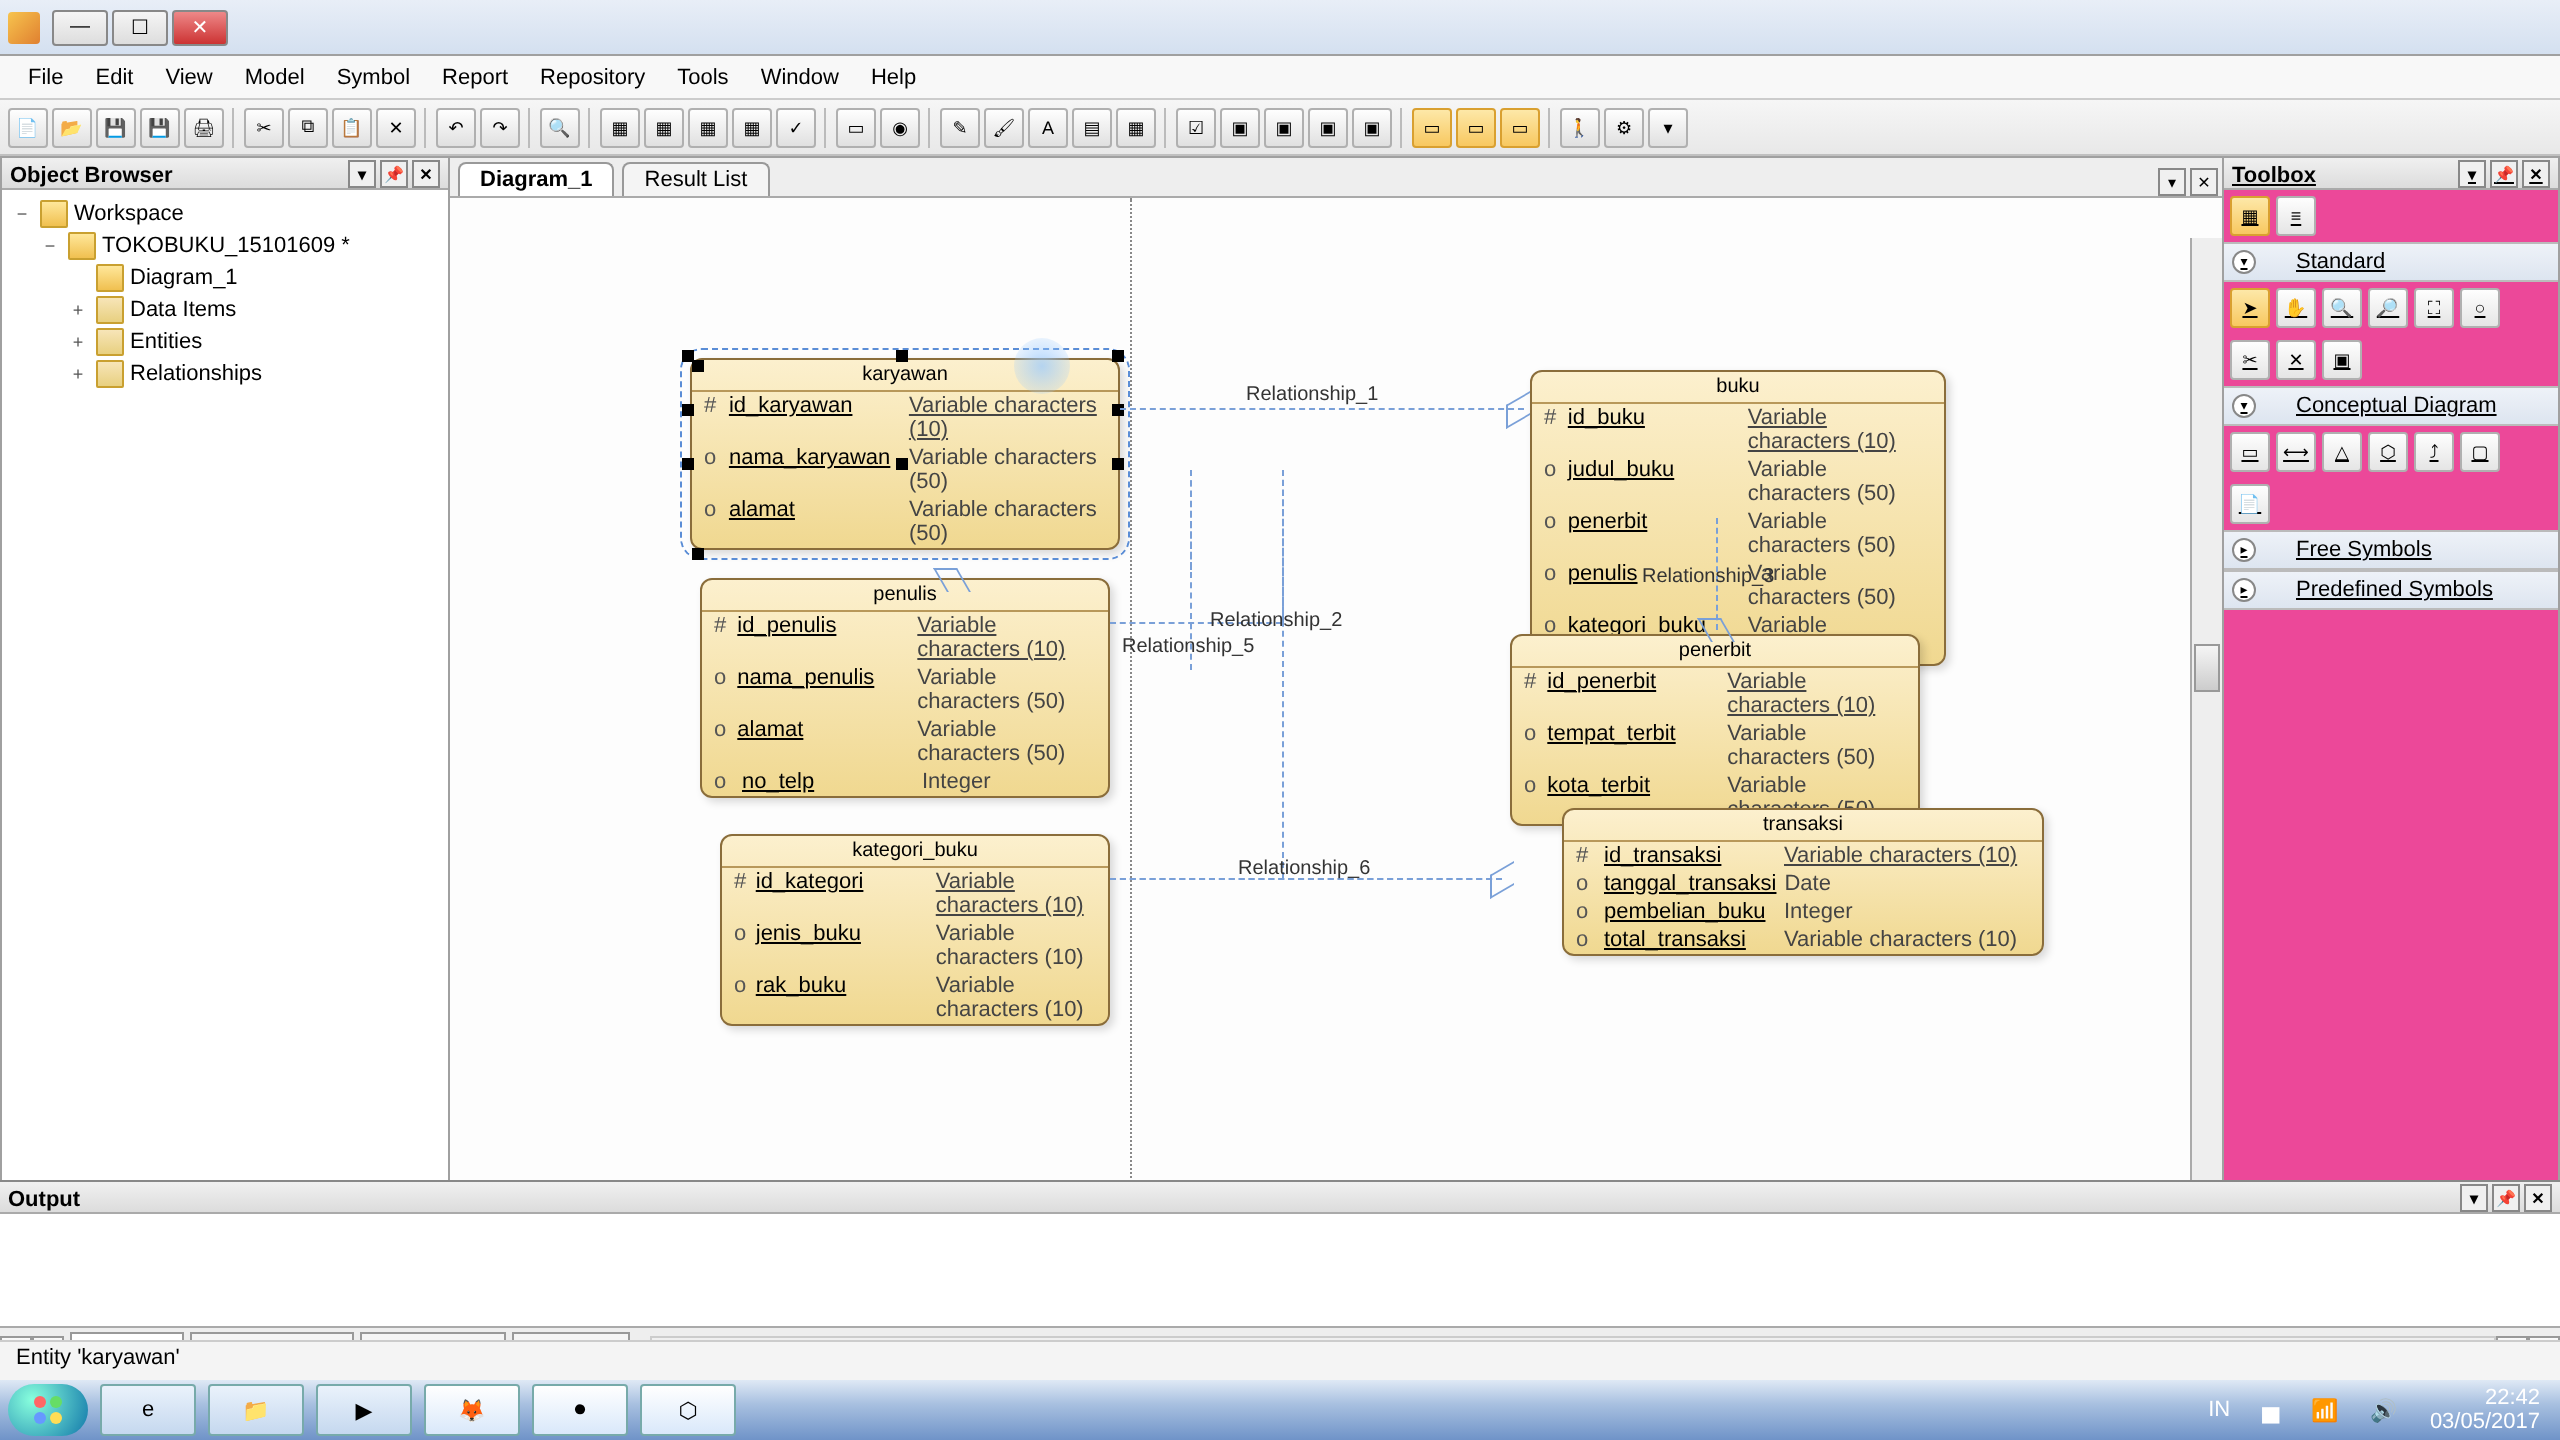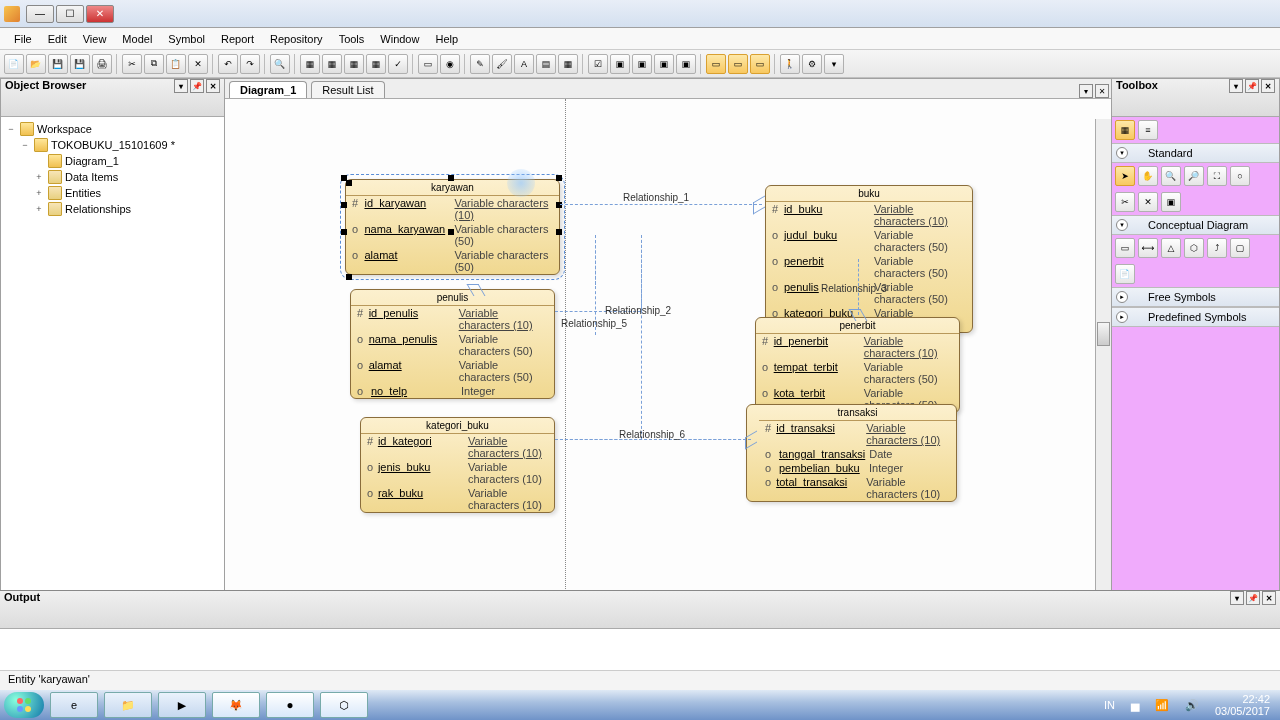--- a/index.html
+++ b/index.html
@@ -21,21 +21,21 @@
 .toolbar { height: 28px; background: linear-gradient(#f6f6f6,#e8e8e8); display: flex; align-items: center; padding: 0 4px; gap: 2px; border-bottom: 1px solid #c0c0c0; }
 .toolbar .tb-btn { width: 20px; height: 20px; background: linear-gradient(#fefefe,#e0e0e0); border: 1px solid #b0b0b0; border-radius: 2px; display: flex; align-items: center; justify-content: center; font-size: 9px; }
 .toolbar .tb-sep { width: 2px; height: 20px; border-left: 1px solid #bbb; margin: 0 2px; }
 .toolbar .tb-btn.active { background: linear-gradient(#fde8a8,#f8c860); border-color: #d9a030; }
 
 
 .main { position: absolute; top: 78px; bottom: 60px; left: 0; right: 0; display: flex; }
 
 
 .obj-browser { width: 225px; background: #fff; border: 1px solid #a0a0a0; display: flex; flex-direction: column; }
-.panel-header { height: 38px; background: linear-gradient(#f0f0f0,#dcdcdc); border-bottom: 1px solid #aaa; display: flex; align-items: flex-start; padding: 0 4px; font-weight: bold; }
+.panel-header { height: 16px; background: linear-gradient(#f0f0f0,#dcdcdc); border-bottom: 1px solid #aaa; display: flex; align-items: flex-end; padding: 0 4px; font-weight: bold; }
 .panel-header .spacer { flex: 1; }
 .panel-header .hdr-btn { width: 14px; height: 14px; border: 1px solid #888; background: #f0f0f0; margin-left: 2px; font-size: 8px; display:flex;align-items:center;justify-content:center; }
 .filter-row { padding: 4px; display: flex; align-items: center; gap: 3px; border-bottom: 1px solid #ddd; }
 .filter-row input { flex: 1; border: 1px solid #999; height: 18px; padding: 0 3px; }
 .filter-row .fb { width: 20px; height: 18px; border: 1px solid #999; background: linear-gradient(#fafafa,#e0e0e0); font-size:9px;display:flex;align-items:center;justify-content:center; }
 .tree { flex: 1; padding: 4px; overflow: auto; }
 .tree-node { display: flex; align-items: center; padding: 1px 0; white-space: nowrap; }
 .tree-node .expander { width: 12px; text-align: center; color: #555; font-size: 9px; }
 .tree-node .node-icon { width: 14px; height: 14px; margin: 0 3px; background: linear-gradient(#ffe79a,#f0c050); border: 1px solid #c9a030; border-radius: 1px; }
 .tree-node.folder .node-icon { background: linear-gradient(#f7e5b8,#e8d080); }
@@ -80,21 +80,21 @@
 
 
 .scrollbar-h { height:16px; background:#eee; border-top:1px solid #aaa; display:flex; align-items:center; }
 .scrollbar-h .sb-btn { width:16px;height:14px;border:1px solid #999;background:linear-gradient(#fafafa,#ddd);display:flex;align-items:center;justify-content:center;font-size:8px; }
 .scrollbar-h .sb-track { flex:1; position:relative; height:14px; background:#f0f0f0;}
 .scrollbar-h .sb-thumb { position:absolute; left:45%; width:24px; top:0; bottom:0; background:linear-gradient(#f5f5f5,#ccc);border:1px solid #999;}
 .scrollbar-v { position:absolute; right:0; top:20px; bottom:16px; width:16px; background:#eee; border-left:1px solid #aaa; }
 .scrollbar-v .sb-thumb { position:absolute; top:40%; height:24px; left:1px; right:1px; background:linear-gradient(#f5f5f5,#ccc);border:1px solid #999;}
 
 
-.toolbox { width: 168px; background:#f0abfc; border:1px solid #a0a0a0; border-left:none; display:flex; flex-direction:column;}
+.toolbox { width: 168px; background:#ec4899; border:1px solid #a0a0a0; border-left:none; display:flex; flex-direction:column;text-decoration:underline;}
 .tool-row { display:flex; gap:3px; padding:3px; flex-wrap:wrap;}
 .tool-row .tb-btn { width:20px;height:20px;border:1px solid #b0b0b0;background:linear-gradient(#fefefe,#e5e5e5);border-radius:2px;font-size:9px;display:flex;align-items:center;justify-content:center;}
 .tool-row .tb-btn.active{background:linear-gradient(#fde8a8,#f8c860);border-color:#d9a030;}
 .tool-cat { display:flex; align-items:center; gap:20px; padding:3px 4px; background: linear-gradient(#eef2f8,#dde5f0); border-top:1px solid #bbb; border-bottom:1px solid #bbb; }
 .tool-cat .chev { width:12px;height:12px;border:1px solid #888;border-radius:50%;background:#fff;display:flex;align-items:center;justify-content:center;font-size:7px;}
 
 
 .output { position:absolute; left:0; right:0; bottom:30px; height: 100px; background:#fff; border-top:1px solid #888;}
 .output .panel-header{border-bottom:1px solid #aaa;}
 .output-body{height:56px;background:#fff;}
@@ -364,21 +364,21 @@
               <span class="nm">jenis_buku</span>
               <span class="ty">Variable characters (10)</span>
             </div>
           <div class="e-row">
               <span class="mark">o</span>
               <span class="nm">rak_buku</span>
               <span class="ty">Variable characters (10)</span>
             </div>
         </div>
 
-        <div class="entity" style="left:521px;top:305px;width:211px;padding-left:12px;">
+        <div class="entity" style="left:556px;top:305px;width:241px;">
           <div class="e-title">transaksi</div>
           <div class="e-row pk">
               <span class="mark">#</span>
               <span class="nm">id_transaksi</span>
               <span class="ty">Variable characters (10)</span>
             </div>
           <div class="e-row">
               <span class="mark">o</span>
               <span class="nm">tanggal_transaksi</span>
               <span class="ty">Date</span>

